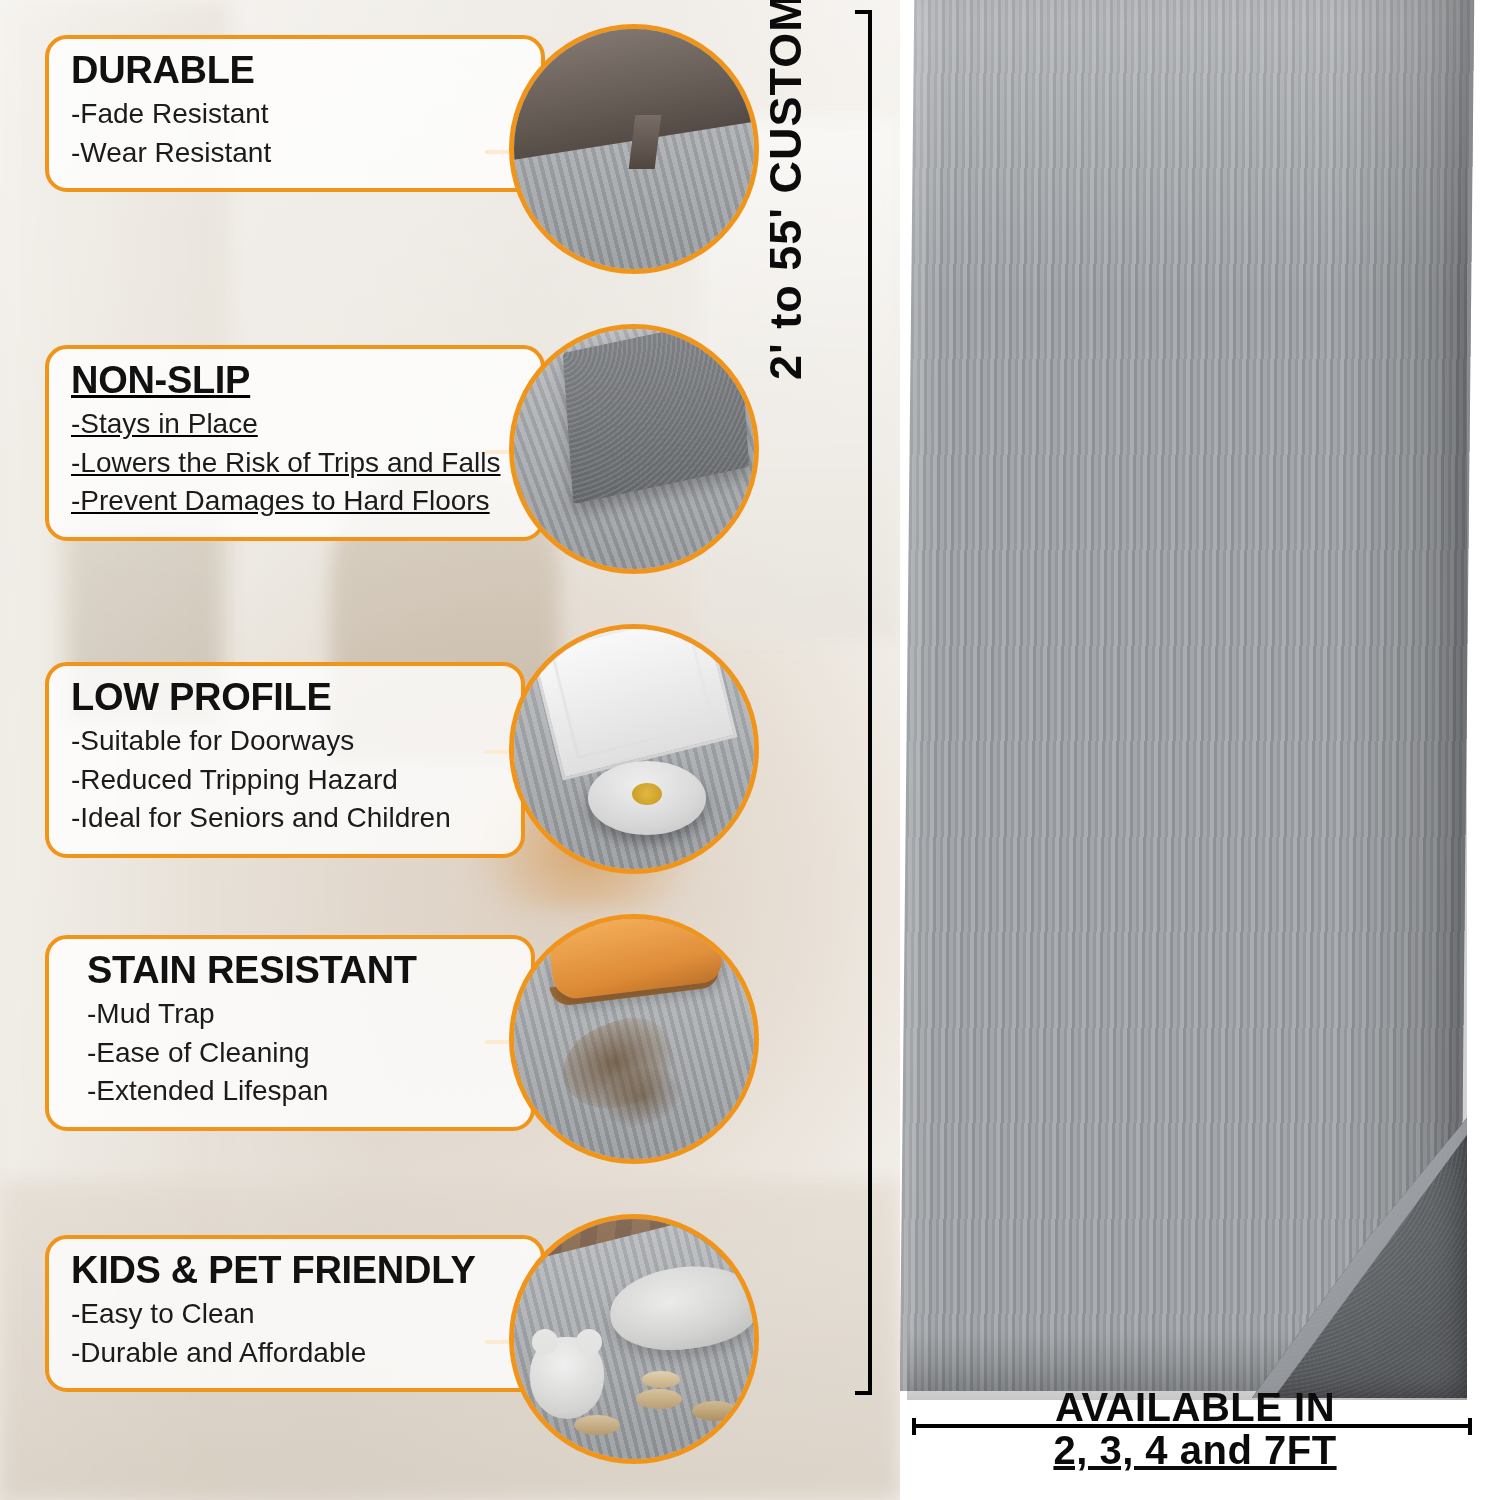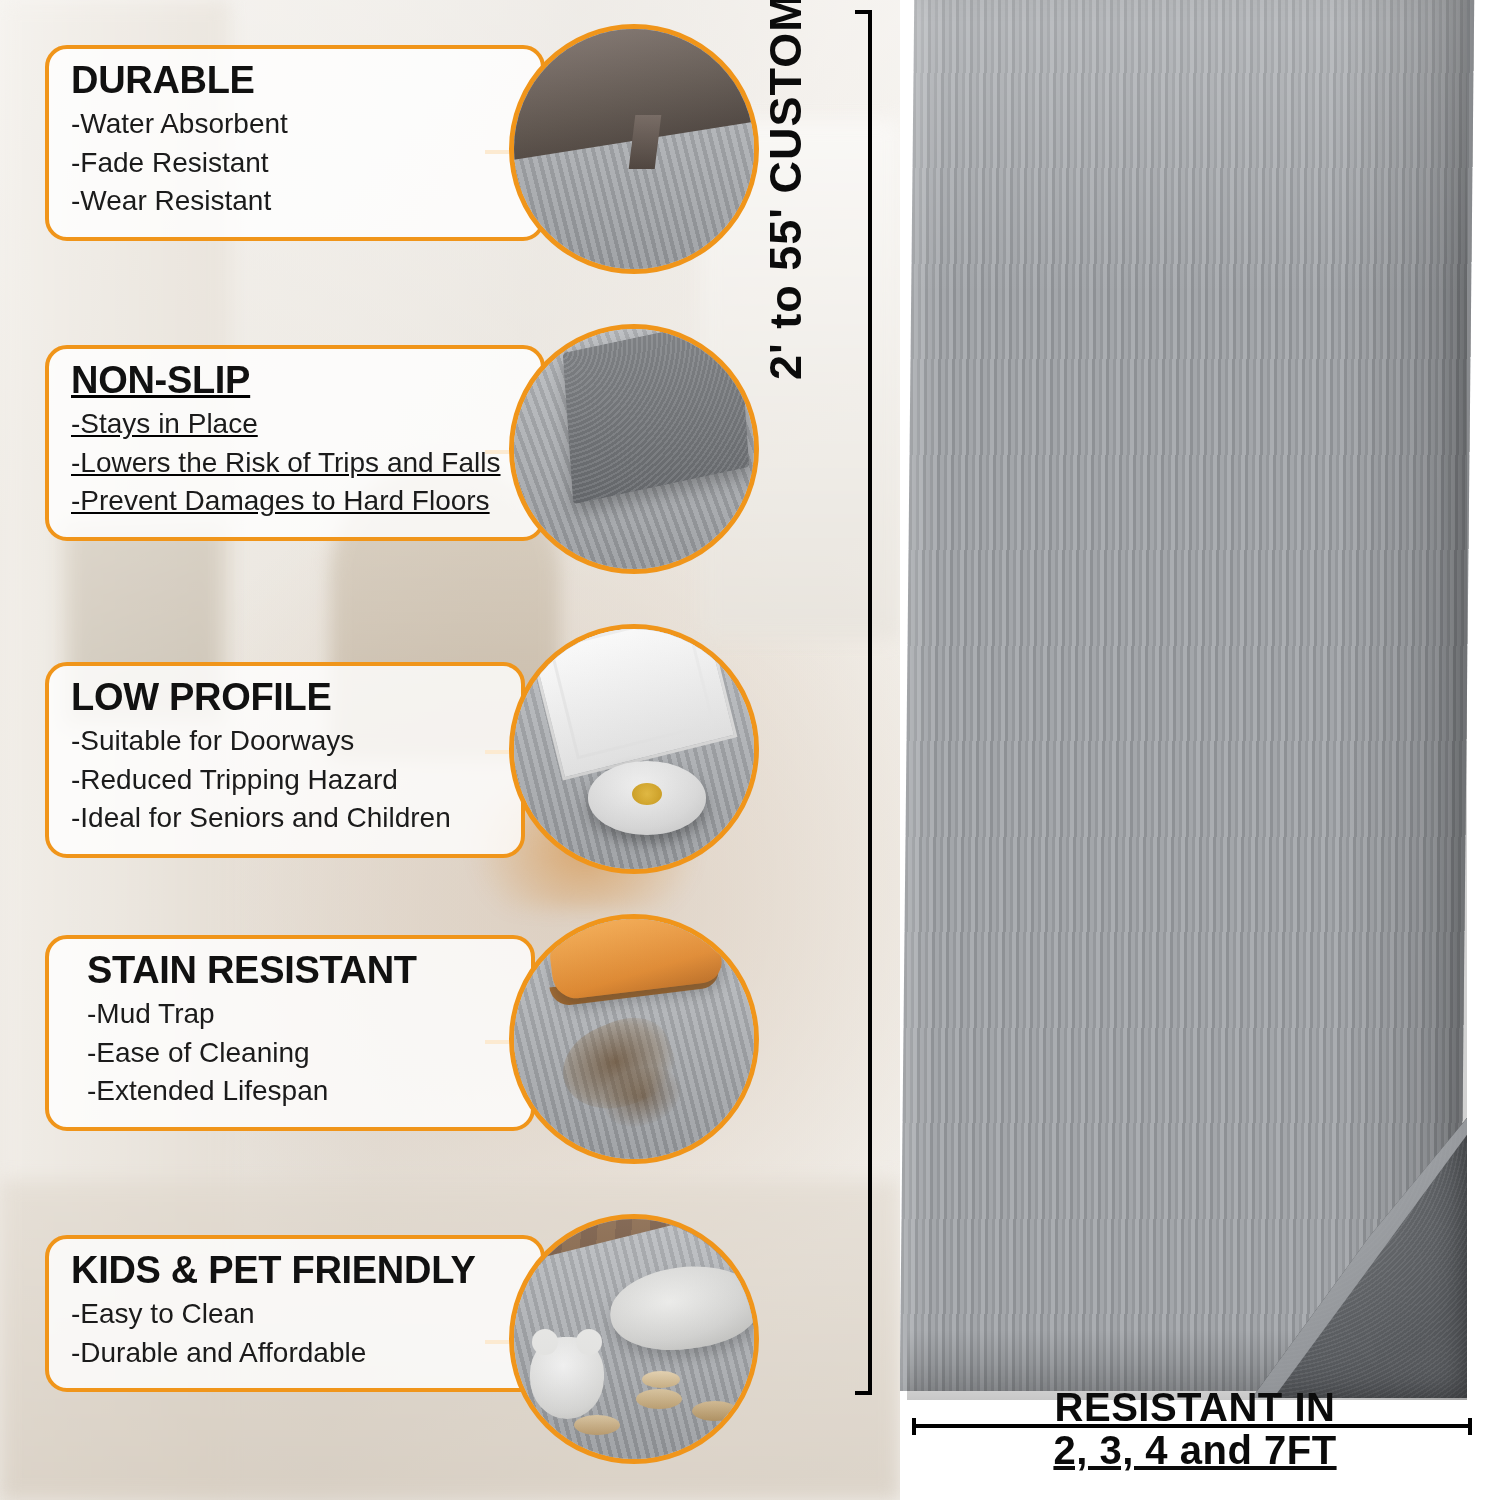--- a/index.html
+++ b/index.html
@@ -444,30 +444,29 @@
     <div class="cap bottom"></div>
   </div>
   <div class="v-label">2' to 55' CUSTOMIZABLE</div>
 
   <div class="h-bracket">
     <div class="cap left"></div>
     <div class="line"></div>
     <div class="cap right"></div>
   </div>
   <div class="h-label">
-    <span>RESISTANT IN</span>
+    <span>AVAILABLE IN</span>
     <span class="l2">2, 3, 4 and 7FT</span>
   </div>
 
   <div class="feature" style="top: 35px;">
     <div class="tail" style="left: 440px; top: 115px; width: 130px;"></div>
-    <div class="feature-card" style="top: 10px; width: 500px;">
+    <div class="feature-card" style="top: 0; width: 500px;">
       <div class="feature-title">DURABLE</div>
       <ul class="feature-bullets">
-        <li>-Water Absorbent</li>
         <li>-Fade Resistant</li>
         <li>-Wear Resistant</li>
       </ul>
     </div>
     <div class="feature-photo" style="left: 464px; top: -11px;">
       <div class="photo-inner">
         <div class="rib diag"></div>
         <div class="p1-sofa"></div>
         <div class="p1-leg"></div>
         <div class="p1-glow"></div>

